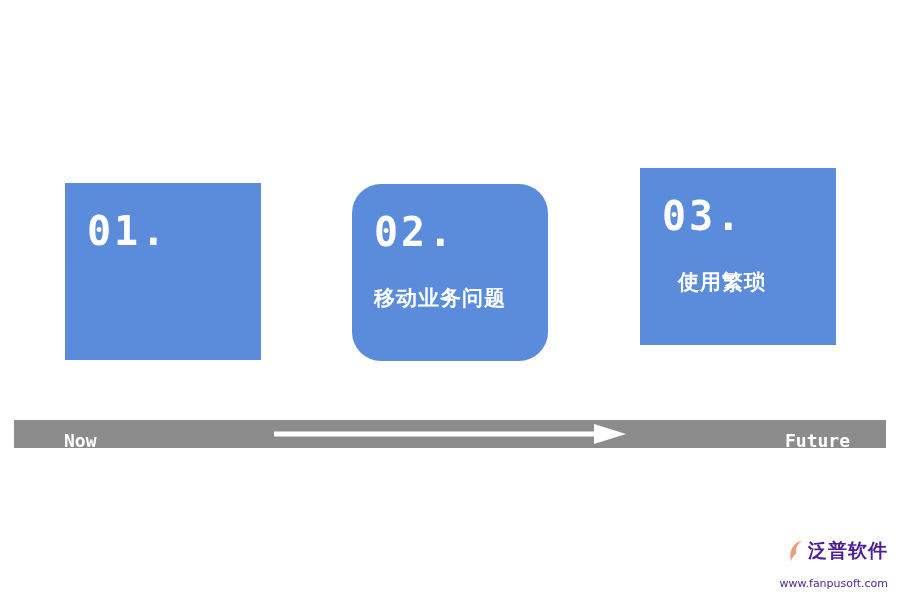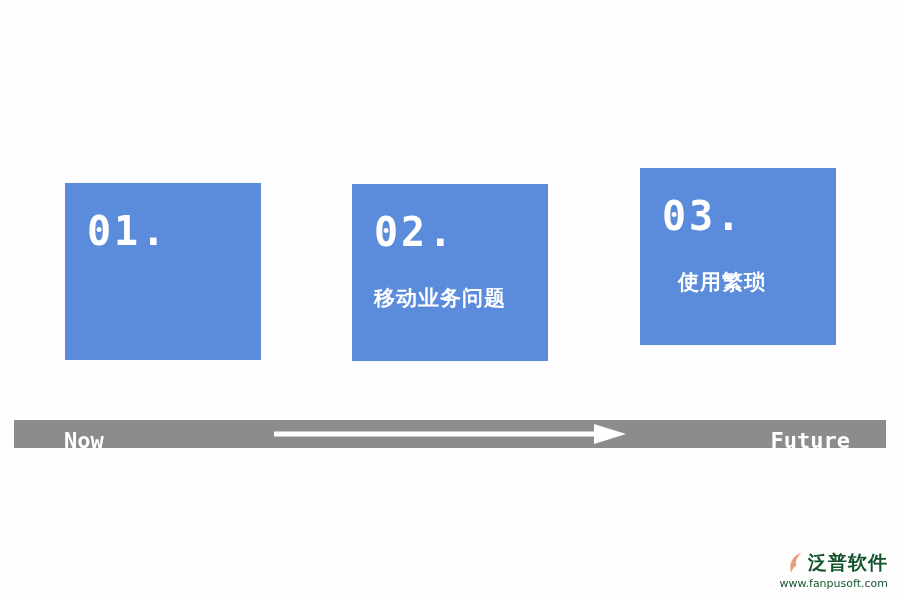--- a/index.html
+++ b/index.html
@@ -19,21 +19,21 @@
   
   .card {
     position: absolute;
     width: 196px;
     height: 177px;
     background: #5b8cdb;
     color: #ffffff;
     padding: 26px 22px;
   }
   .card-1 { left: 65px;  top: 183px; }
-  .card-2 { left: 352px; top: 184px; }
+  .card-2 { left: 352px; top: 184px; border-radius: 29px; }
   .card-3 { left: 640px; top: 168px; }
   .card .num {
     font-family: "DejaVu Sans Mono", monospace;
     font-size: 40px;
     font-weight: bold;
     letter-spacing: 3px;
     line-height: 1.1;
   }
   .card .label {
     margin-top: 30px;
@@ -52,52 +52,52 @@
     width: 872px;
     height: 28px;
     background: #8c8c8c;
     color: #ffffff;
     display: flex;
     align-items: center;
     justify-content: space-between;
     padding: 12px 36px 0 50px;
     font-family: "DejaVu Sans Mono", monospace;
     font-weight: bold;
-    font-size: 22px;
+    font-size: 18px;
   }
   .timeline .arrow {
     position: absolute;
     left: 260px;
     top: 0;
     width: 352px;
     height: 28px;
   }
 
   
   .brand {
     position: absolute;
     right: 12px;
     bottom: 10px;
     text-align: right;
-    color: #14532d;
+    color: #4c1d95;
   }
   .brand-row {
     display: flex;
     align-items: center;
     justify-content: flex-end;
     gap: 4px;
   }
   .brand-name {
     font-size: 19px;
     font-weight: bold;
     letter-spacing: 1px;
   }
   .brand-url {
     font-size: 11px;
-    margin-top: 1px;
+    margin-top: 13px;
   }
 </style>
 </head>
 <body>
 
 <div class="canvas">
 
   <div class="card card-1">
     <div class="num">01.</div>
   </div>

